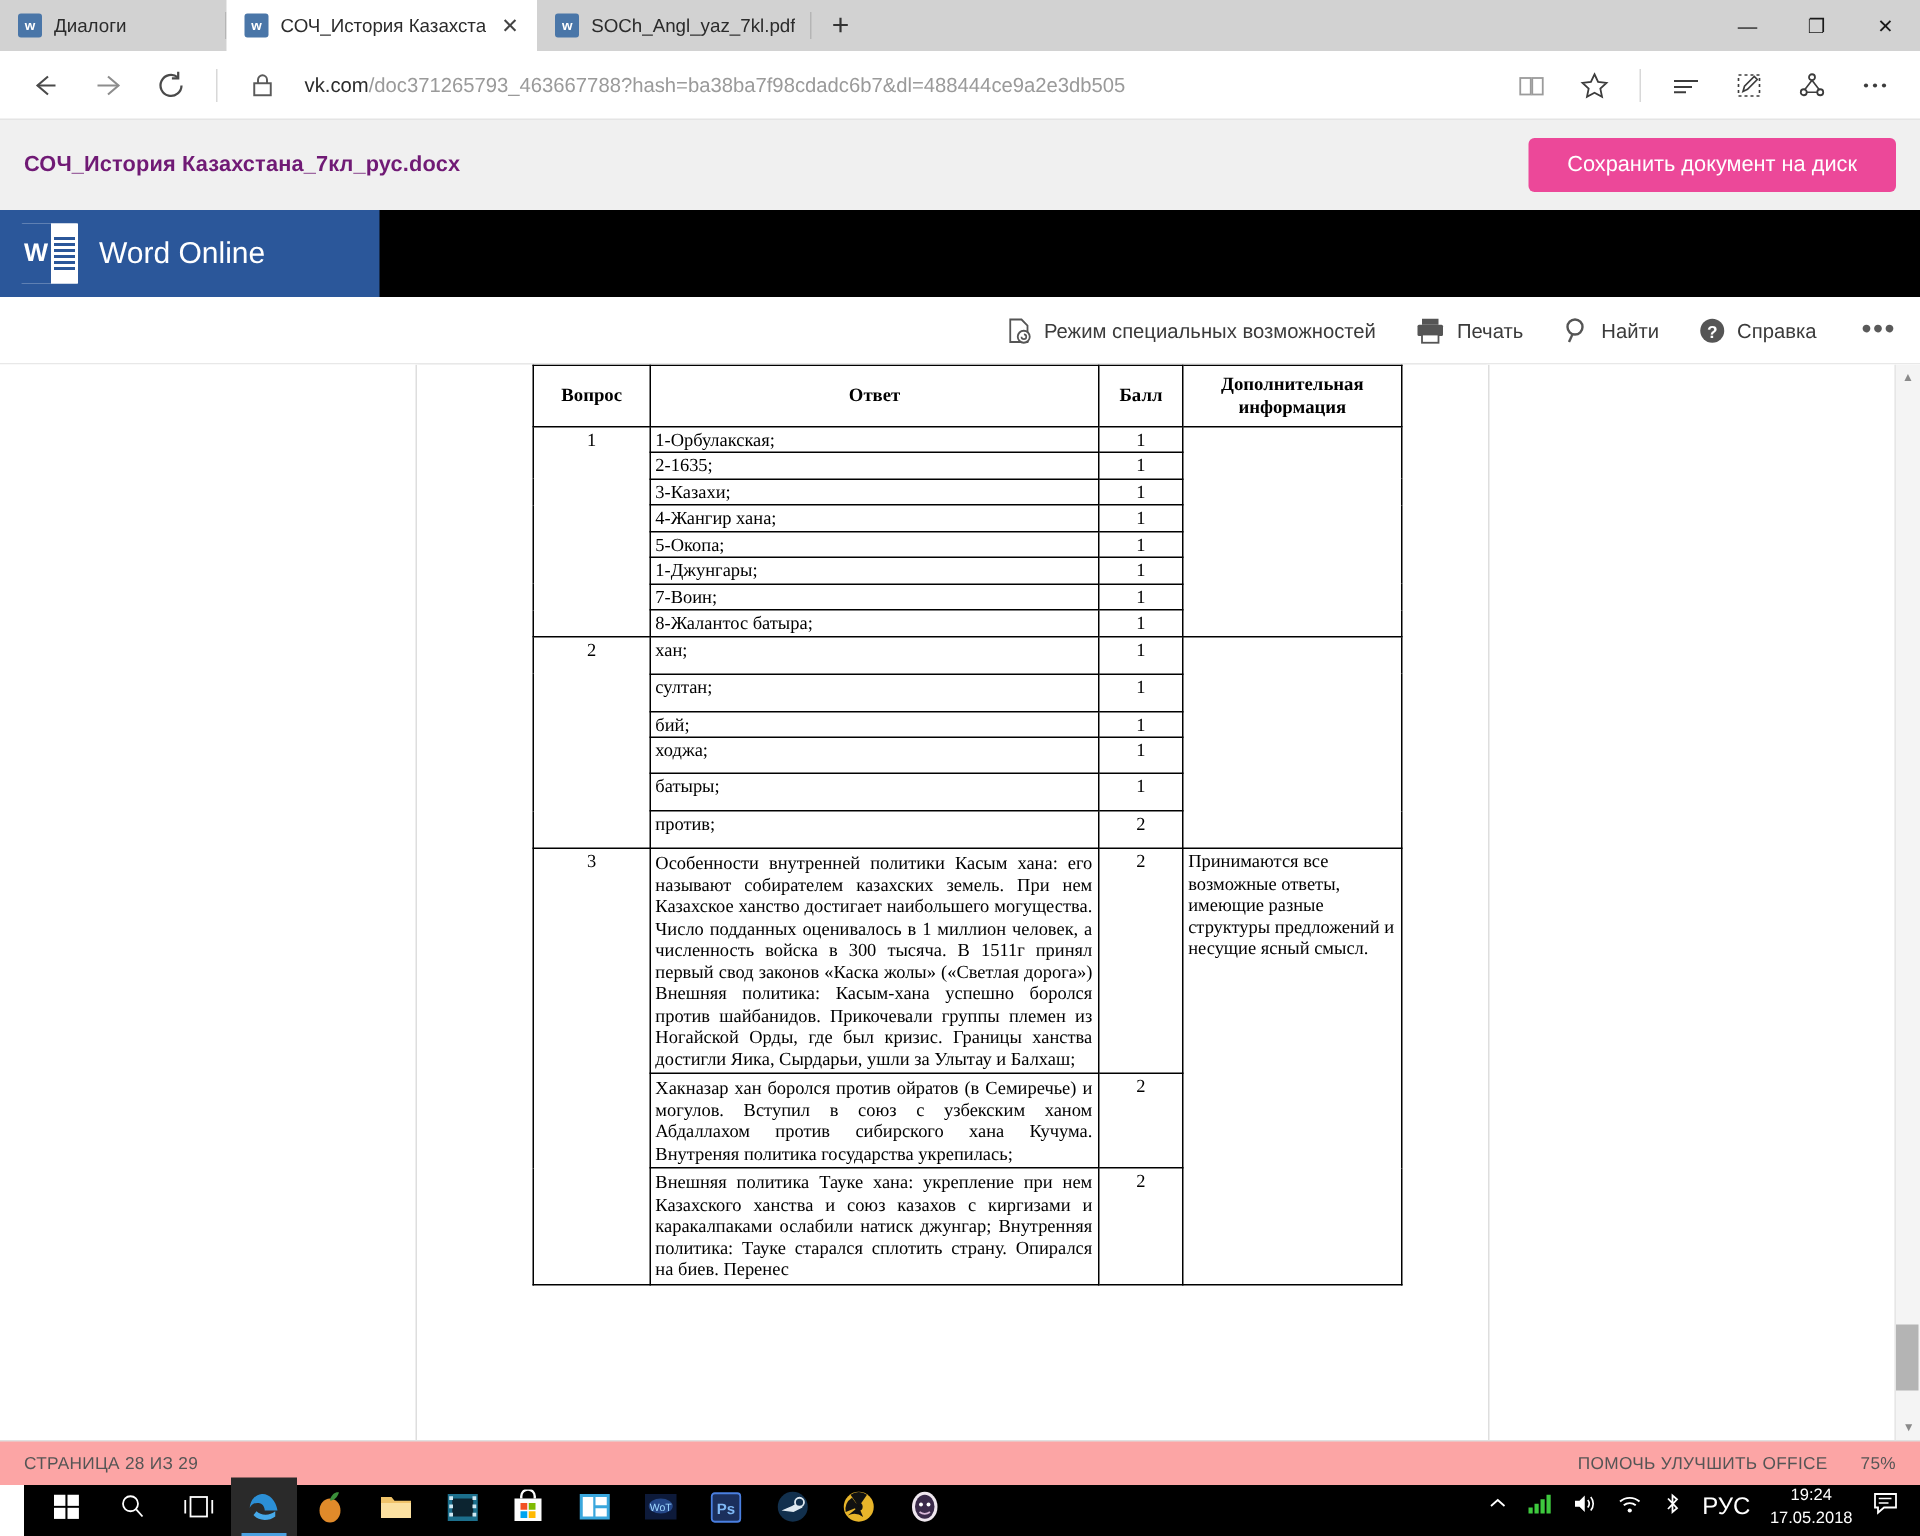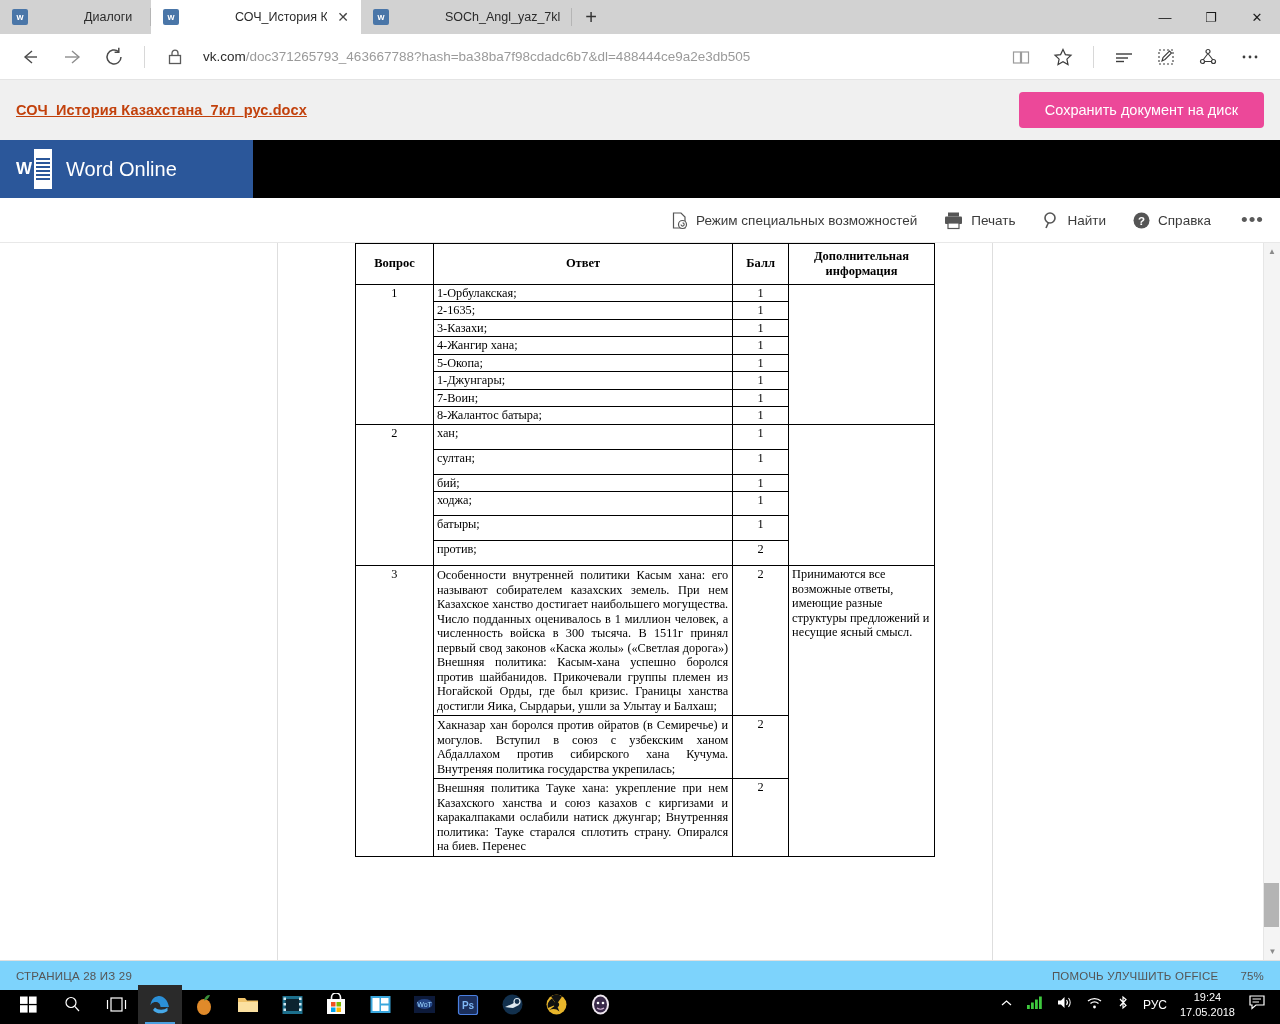--- a/index.html
+++ b/index.html
@@ -21,21 +21,20 @@
     height: 34px; display: flex; align-items: center;
     padding: 0 10px 0 12px; gap: 8px;
     font-size: 12.5px; color: #2b2b2b;
     background: #d2d2d2; position: relative;
     max-width: 210px; min-width: 150px;
   }
   .tab.active { background: #ffffff; }
   .tab .tab-title {
     white-space: nowrap; overflow: hidden; text-overflow: clip;
     flex: 1;
-    margin-left: 48px;
   }
   .vk-favicon {
     width: 16px; height: 16px; flex: 0 0 16px;
     background: #4a76a8; border-radius: 2px;
     color: #fff; font-size: 9px; font-weight: bold;
     display: flex; align-items: center; justify-content: center;
     line-height: 1;
   }
   .tab-close {
     width: 16px; height: 16px; flex: 0 0 16px;
@@ -76,23 +75,22 @@
   .url-rest { color: #9a9a9a; }
   .navright { display: flex; align-items: center; gap: 2px; }
   .navright .navbtn { width: 40px; }
 
   
   .filebar {
     height: 60px; background: #f0f0f0;
     display: flex; align-items: center; padding: 0 16px;
   }
   .filename {
-    font-size: 14.5px; font-weight: bold; color: #c2410c;
+    font-size: 14.5px; font-weight: bold; color: #701a75;
     letter-spacing: 0.1px;
-    text-decoration: underline;
   }
   .filebar-actions { margin-left: auto; display: flex; align-items: center; gap: 14px; }
   .btn-office {
     background: #e0e6ec; color: #5a6878; border: none;
     border-radius: 4px; padding: 0 24px; height: 34px;
     font-size: 14px; font-family: inherit;
   }
   .btn-save {
     background: #ec4899; color: #ffffff; border: none;
     border-radius: 4px; padding: 0 26px; height: 36px;
@@ -183,49 +181,49 @@
     font-size: 8px; color: #8a8a8a;
   }
   .vscroll .arr.bot { position: absolute; bottom: 0; width: 17px; }
   .vscroll .thumb {
     position: absolute; right: 1px; width: 15px; height: 44px;
     top: 640px; background: #b4b4b4;
   }
 
   
   .statusbar {
-    height: 30px; background: #7dd3fc; border-top: 1px solid #e0e0e0;
+    height: 30px; background: #fca5a5; border-top: 1px solid #e0e0e0;
     display: flex; align-items: center; padding: 0 16px;
     font-size: 11.5px; color: #555555; letter-spacing: 0.2px;
   }
   .statusbar .right { margin-left: auto; display: flex; gap: 22px; align-items: center; }
 
   
   .taskbar {
     height: 39px; background: #000000; display: flex;
-    align-items: center; padding: 0 6px; gap: 0;
+    align-items: center; padding: 0 6px; gap: 0; margin-left: 16px;
   }
   .tb-btn {
     width: 44px; height: 39px; display: flex;
     align-items: center; justify-content: center;
   }
   .tb-app {
     width: 44px; height: 39px; display: flex;
     align-items: center; justify-content: center; position: relative;
   }
   .tb-app.active { background: #2a2a2a; }
   .tb-app.active::after {
     content: ""; position: absolute; bottom: 0; left: 7px; right: 7px;
     height: 2px; background: #4aa0e0;
   }
   .tray {
     margin-left: auto; display: flex; align-items: center;
     gap: 13px; padding-right: 8px; color: #ffffff;
   }
-  .tray-lang { font-size: 12px; color: #fff; }
+  .tray-lang { font-size: 16px; color: #fff; }
   .tray-clock {
     font-size: 11px; color: #ffffff; text-align: center; line-height: 1.35;
   }
 </style>
 </head>
 <body>
 
 <div class="browser">
 
   <div class="tabstrip">

